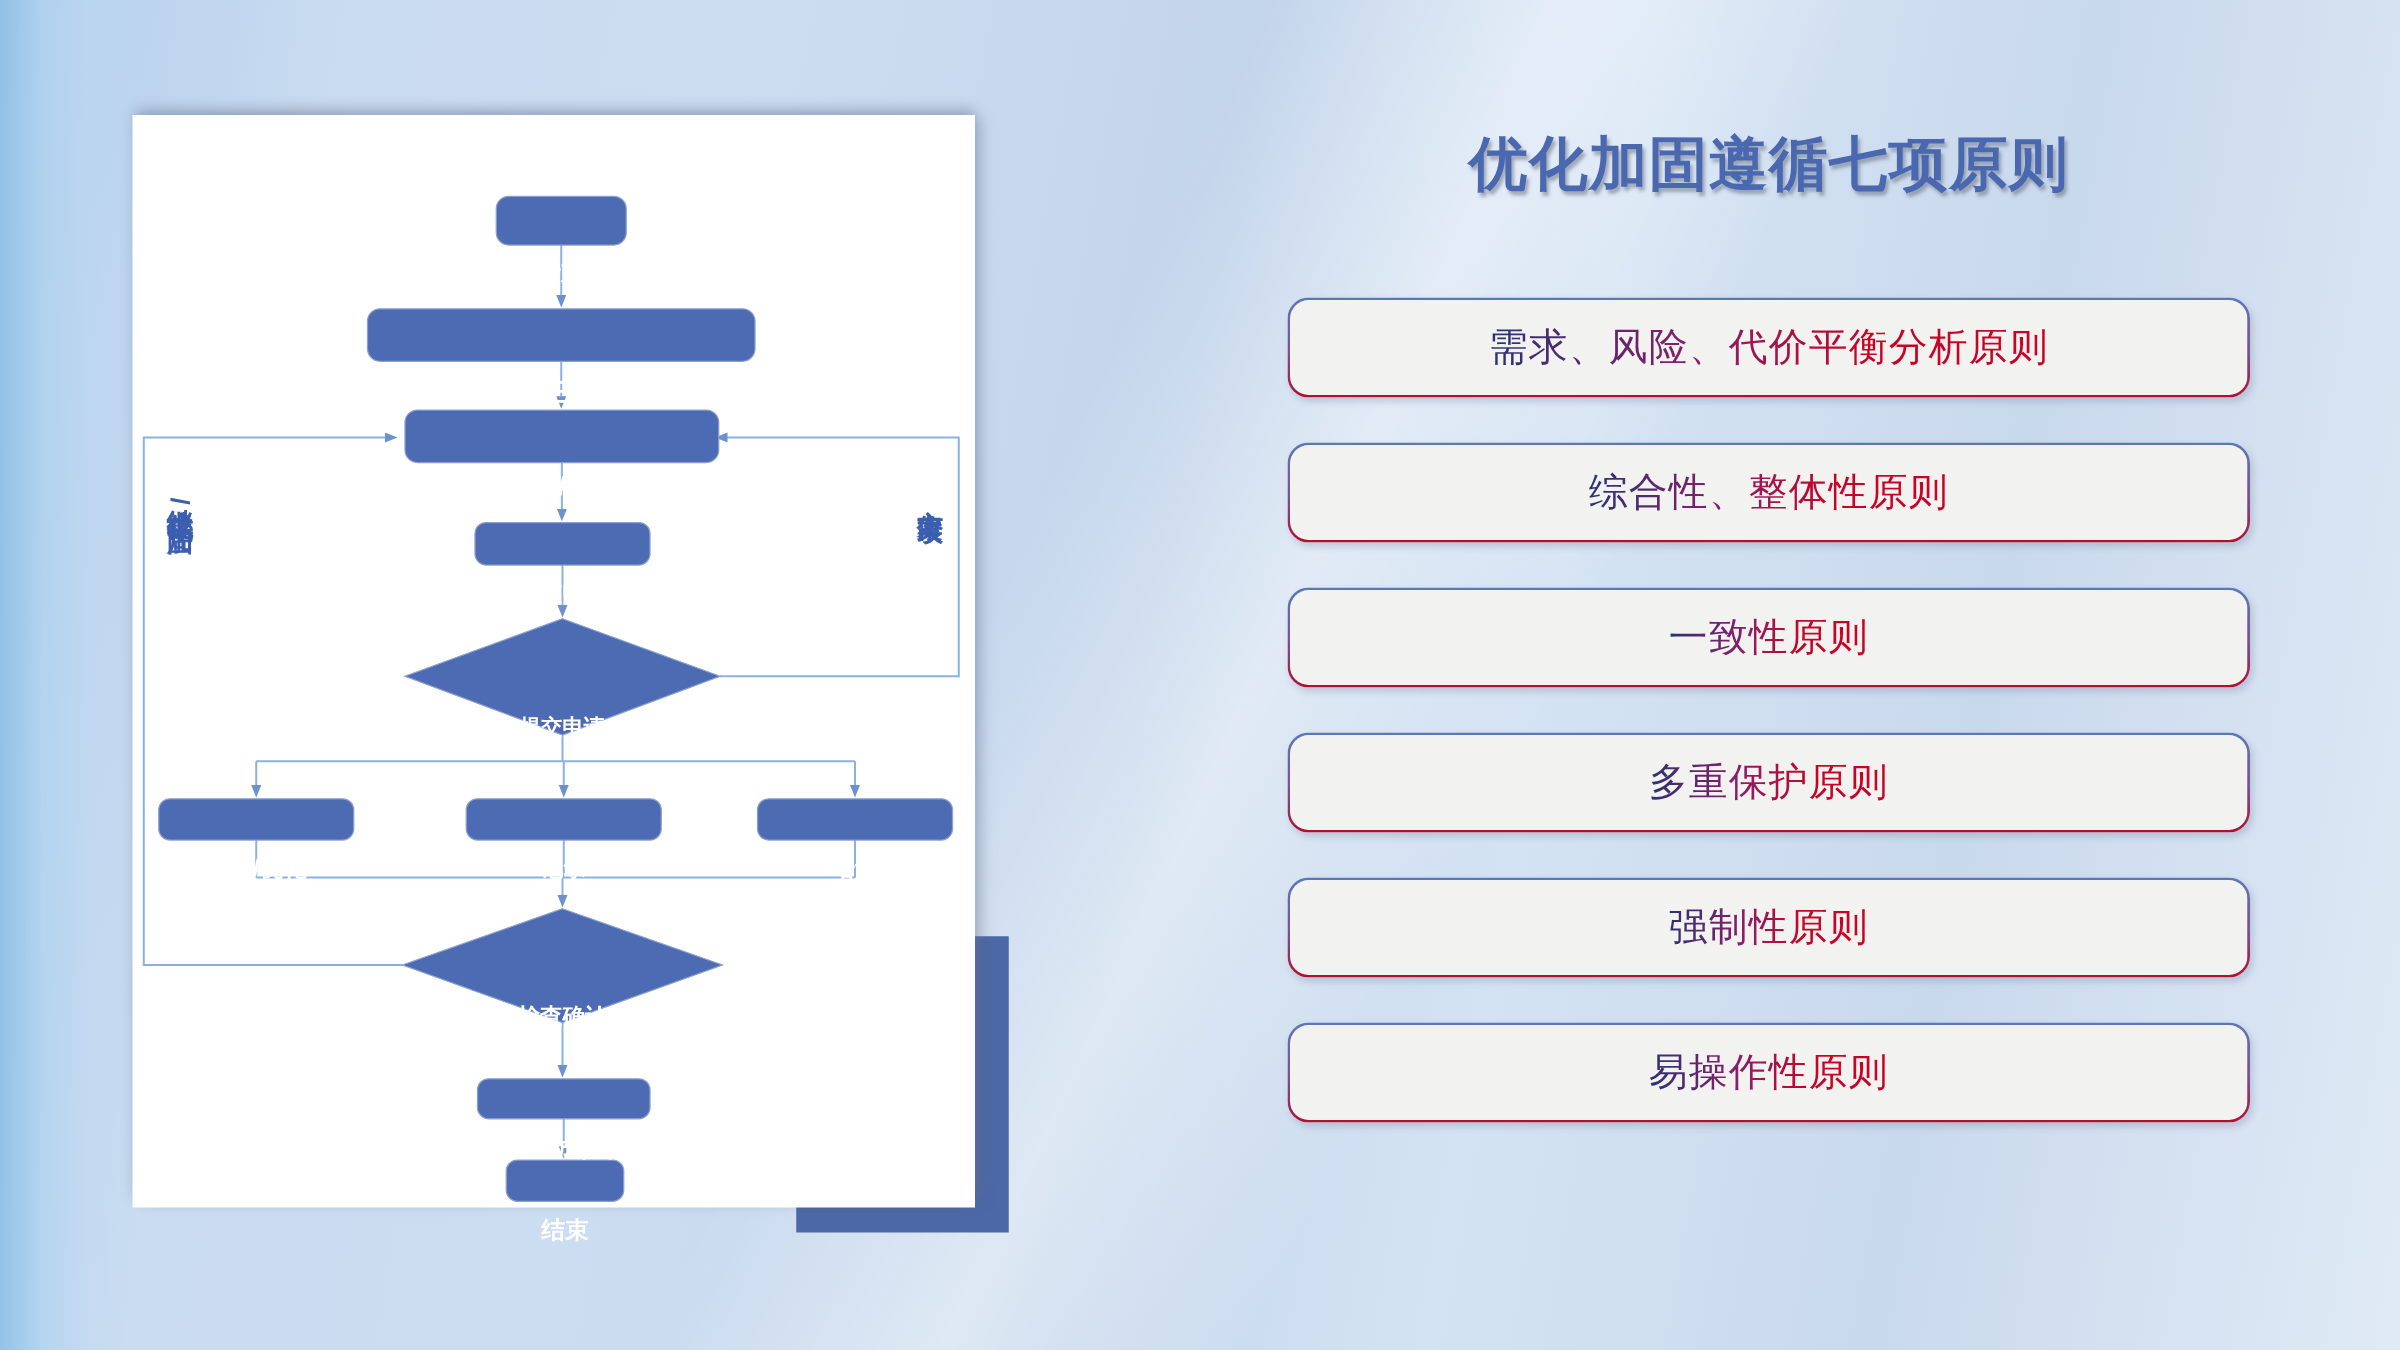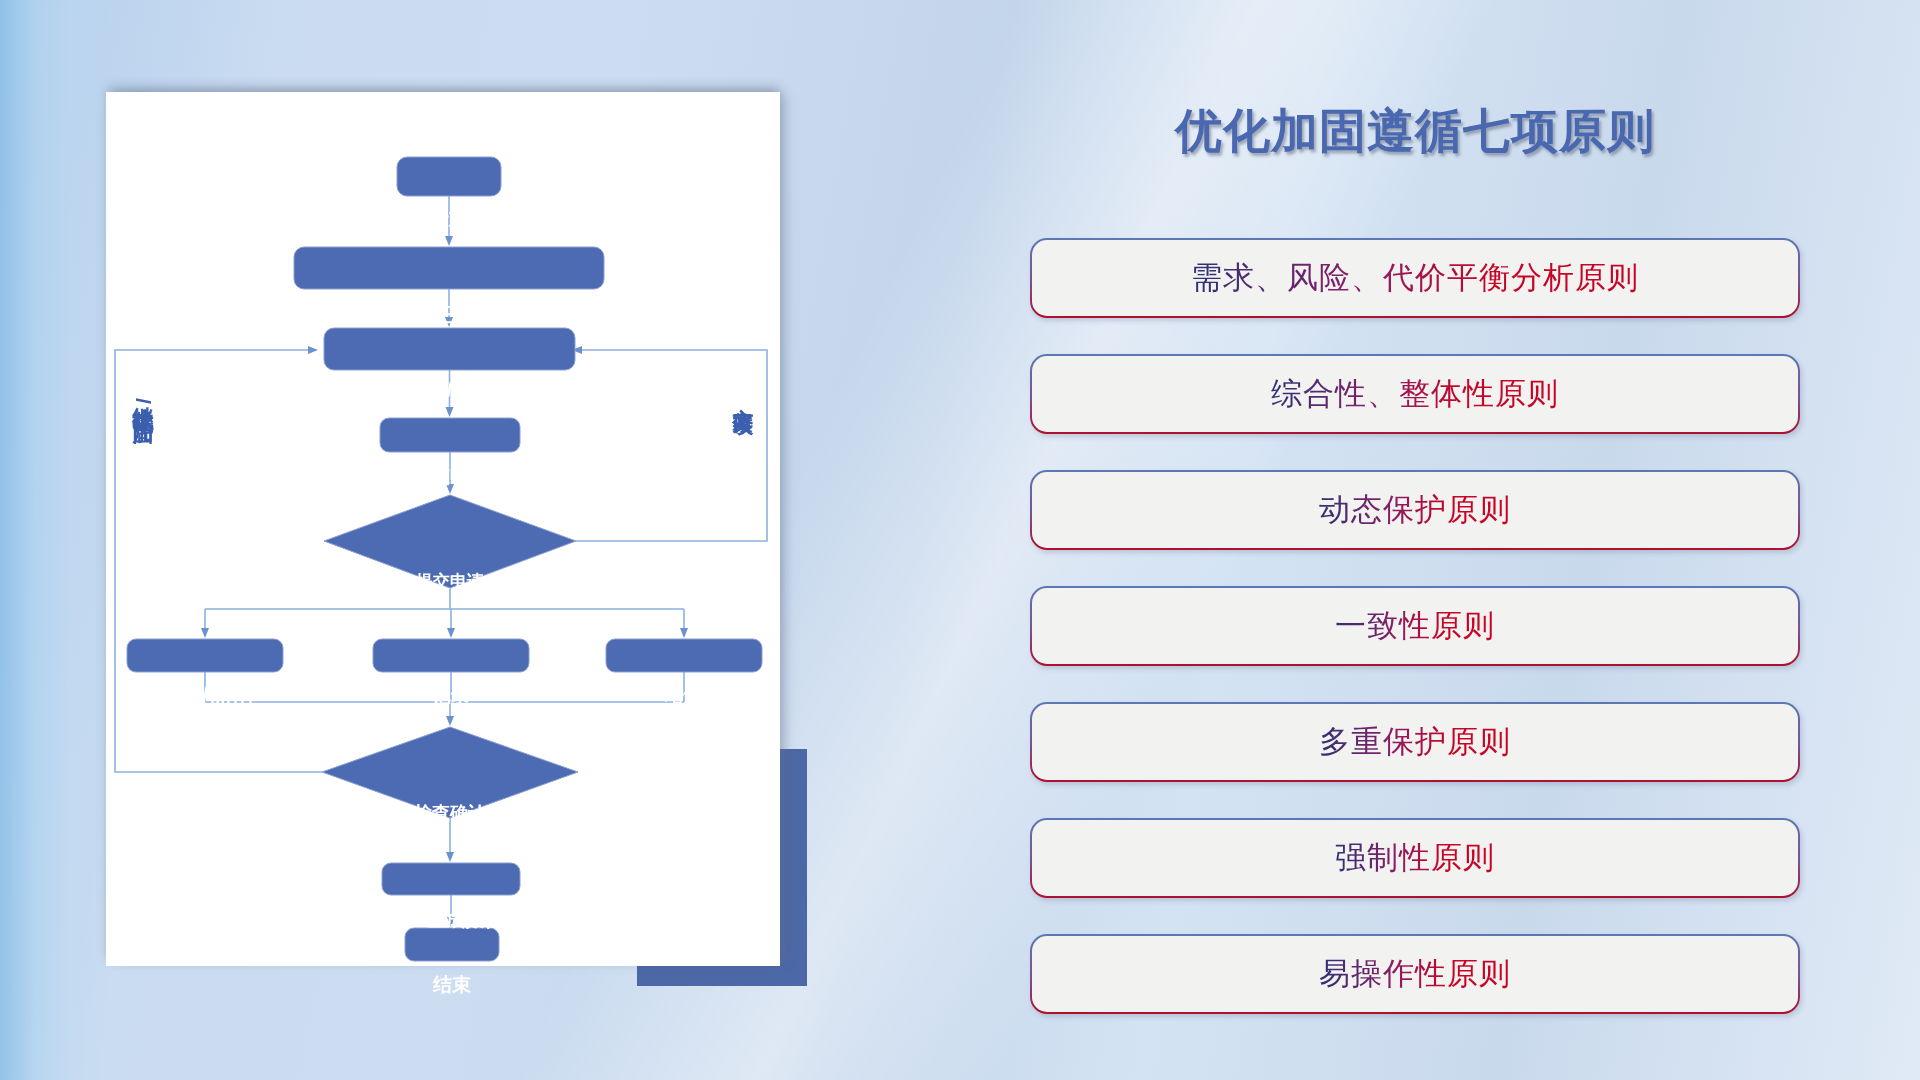--- a/index.html
+++ b/index.html
@@ -118,44 +118,41 @@
         <rect x="276" y="771" width="138" height="32" rx="9"></rect>
         <rect x="299" y="836" width="94" height="33" rx="9"></rect>
       </g>
     </svg>
 
     <div class="node-label" style="left:291px;top:65px;width:104px;height:39px;font-size:20px;">开始</div>
     <div class="node-label" style="left:188px;top:155px;width:310px;height:54px;font-size:21px;">风险评估/第三方信息导入</div>
     <div class="node-label" style="left:218px;top:236px;width:251px;height:42px;font-size:21px;">制定优化/加固方案</div>
     <div class="node-label" style="left:274px;top:326px;width:140px;height:34px;font-size:19px;">提交申请</div>
     <div class="node-label" style="left:218px;top:403px;width:252px;height:93px;font-size:17px;">提交申请</div>
-    <div class="node-label" style="left:21px;top:547px;width:156px;height:33px;font-size:22px;">加固/优化</div>
+    <div class="node-label" style="left:21px;top:547px;width:156px;height:33px;font-size:19px;">加固/优化</div>
     <div class="node-label" style="left:267px;top:547px;width:156px;height:33px;font-size:19px;">记录</div>
     <div class="node-label" style="left:500px;top:547px;width:156px;height:33px;font-size:19px;">培训</div>
     <div class="node-label" style="left:216px;top:635px;width:256px;height:91px;font-size:18px;">检查确认</div>
     <div class="node-label" style="left:276px;top:771px;width:166px;height:32px;font-size:19px;">生成报告</div>
     <div class="node-label" style="left:299px;top:836px;width:94px;height:33px;font-size:19px;">结束</div>
 
     <div class="vlabel" style="left:26px;top:298px;">继续优化/加固</div>
     <div class="vlabel" style="left:626px;top:299px;">方案修改</div>
   </div>
 
   <div class="right-title">优化加固遵循七项原则</div>
 
   <div class="principles">
     <div class="pbox">
       <span class="principle-text">需求、风险、代价平衡分析原则</span>
     </div>
     <div class="pbox">
       <span class="principle-text">综合性、整体性原则</span>
     </div>
     <div class="pbox">
-      <span class="principle-text">动态保护原则</span>
-    </div>
-    <div class="pbox">
       <span class="principle-text">一致性原则</span>
     </div>
     <div class="pbox">
       <span class="principle-text">多重保护原则</span>
     </div>
     <div class="pbox">
       <span class="principle-text">强制性原则</span>
     </div>
     <div class="pbox">
       <span class="principle-text">易操作性原则</span>

